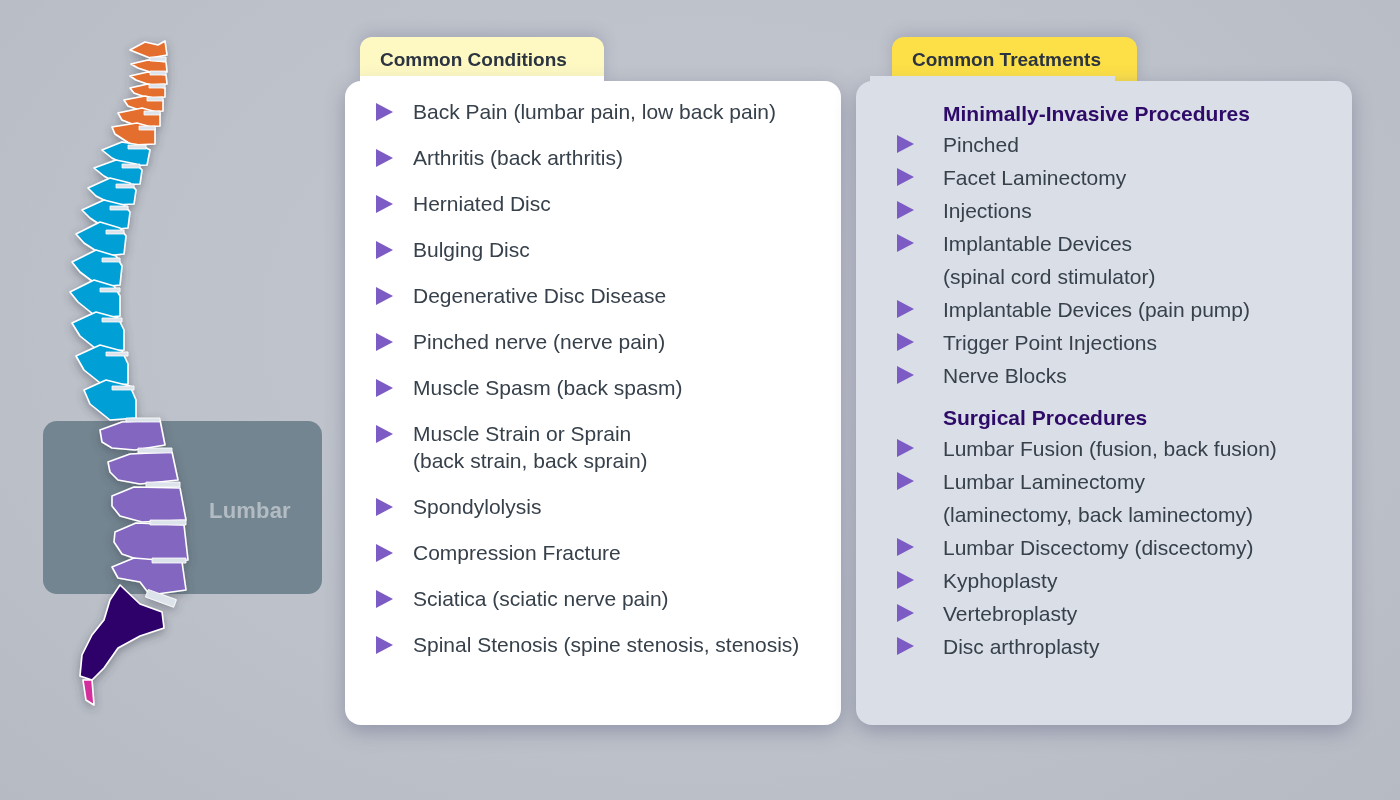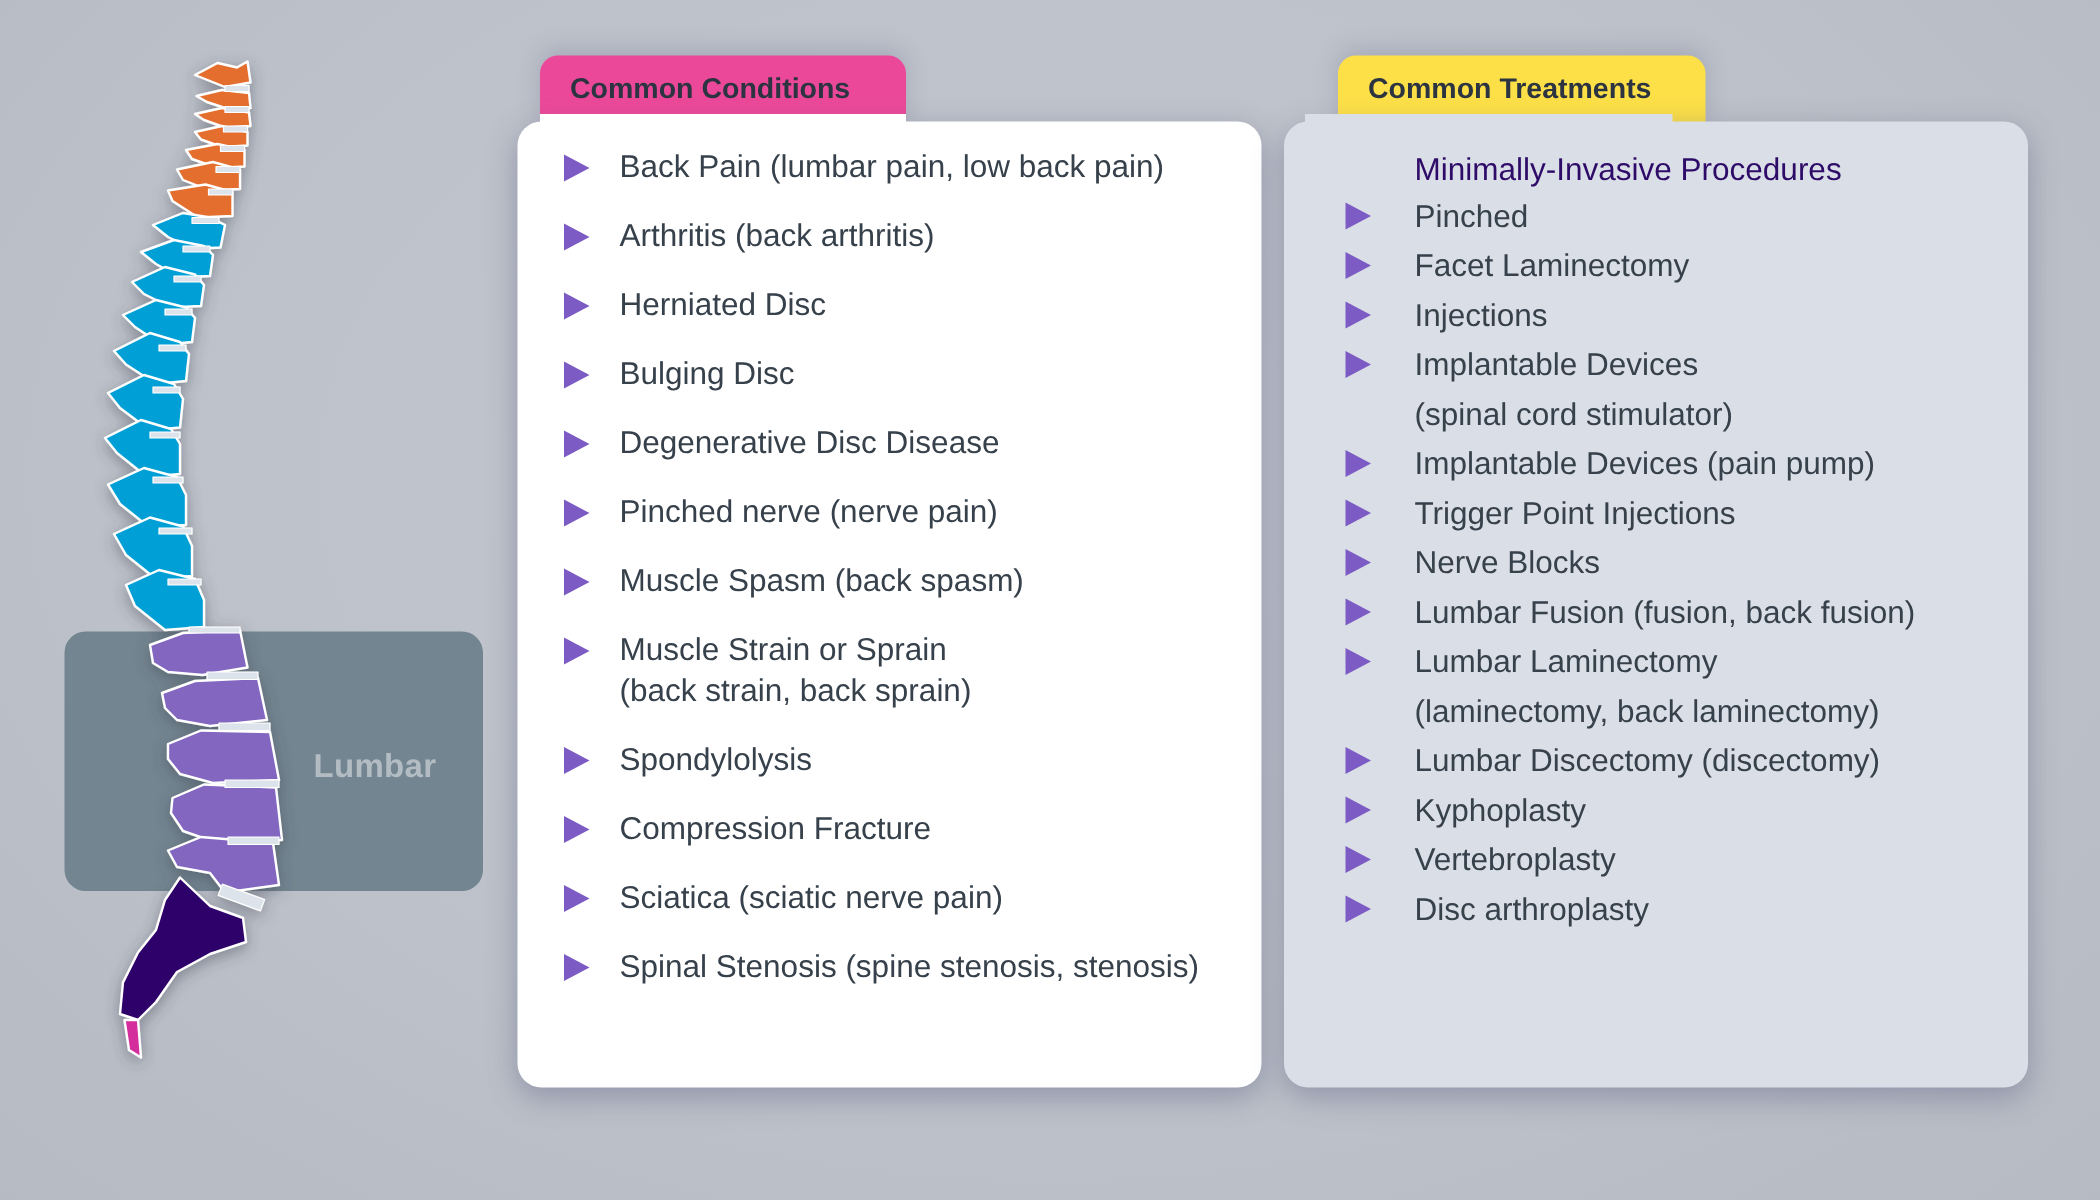--- a/index.html
+++ b/index.html
@@ -23,37 +23,37 @@
   .tab {
     position:absolute; height:50px; border-radius:12px 12px 0 0;
     font-weight:bold; font-size:19px; color:#2b3440;
     padding:12px 20px 0 20px; box-sizing:border-box;
     box-shadow: 0 -4px 14px rgba(90,95,130,0.25);
   }
   .panel {
     position:absolute; border-radius:16px; box-sizing:border-box;
     box-shadow: 0 6px 20px rgba(90,95,130,0.45);
   }
-  .tab-cond { left:360px; top:37px; width:244px; background:#ec4899; }
+  .tab-cond { left:360px; top:37px; width:244px; background:#fef9c3; }
   .panel-cond { left:345px; top:81px; width:496px; height:644px; background:#ffffff; }
   .tab-treat { left:892px; top:37px; width:245px; background:#fde047; }
   .panel-treat { left:856px; top:81px; width:496px; height:644px; background:#dadee6; }
   .tab-cover { position:absolute; height:16px; }
 
   .cond-list { position:absolute; left:376px; top:98px; margin:0; padding:0; list-style:none; }
   .cond-list li { position:relative; padding-left:37px; font-size:21px; color:#37414b; line-height:27px; margin-bottom:19px; }
   .cond-list li.two { line-height:27px; }
   .tri {
     position:absolute; left:0; top:5px; width:0; height:0;
     border-top:9px solid transparent; border-bottom:9px solid transparent;
     border-left:17px solid #7c5cc4;
   }
 
   .treat-content { position:absolute; left:897px; top:100px; }
-  .treat-heading { padding-left:46px; font-size:21px; font-weight:normal; color:#2e0b68; line-height:28px; }
+  .treat-heading { padding-left:46px; font-size:21px; font-weight:bold; color:#2e0b68; line-height:28px; }
   .treat-list { margin:0; padding:0; list-style:none; }
   .treat-list li { position:relative; padding-left:46px; font-size:21px; color:#37414b; line-height:33px; }
   .treat-list li .tri { top:7px; }
   .treat-note { padding-left:46px; font-size:17px; font-weight:bold; color:#2e0b68; line-height:24px; margin-top:6px; }
 </style>
 </head>
 <body>
 
 <div class="spine-wrap">
   <div class="lumbar-box"></div>
@@ -165,20 +165,21 @@
   <div class="treat-heading">Minimally-Invasive Procedures</div>
   <ul class="treat-list">
     <li><span class="tri"></span><span>Pinched</span></li>
     <li><span class="tri"></span><span>Facet Laminectomy</span></li>
     <li><span class="tri"></span><span>Injections</span></li>
     <li><span class="tri"></span><span>Implantable Devices</span><br><span>(spinal cord stimulator)</span></li>
     <li><span class="tri"></span><span>Implantable Devices (pain pump)</span></li>
     <li><span class="tri"></span><span>Trigger Point Injections</span></li>
     <li><span class="tri"></span><span>Nerve Blocks</span></li>
   </ul>
+  <div class="treat-heading" style="margin-top:12px;">Surgical Procedures</div>
   <ul class="treat-list">
     <li><span class="tri"></span><span>Lumbar Fusion (fusion, back fusion)</span></li>
     <li><span class="tri"></span><span>Lumbar Laminectomy</span><br><span>(laminectomy, back laminectomy)</span></li>
     <li><span class="tri"></span><span>Lumbar Discectomy (discectomy)</span></li>
     <li><span class="tri"></span><span>Kyphoplasty</span></li>
     <li><span class="tri"></span><span>Vertebroplasty</span></li>
     <li><span class="tri"></span><span>Disc arthroplasty</span></li>
   </ul>
 </div>
 

